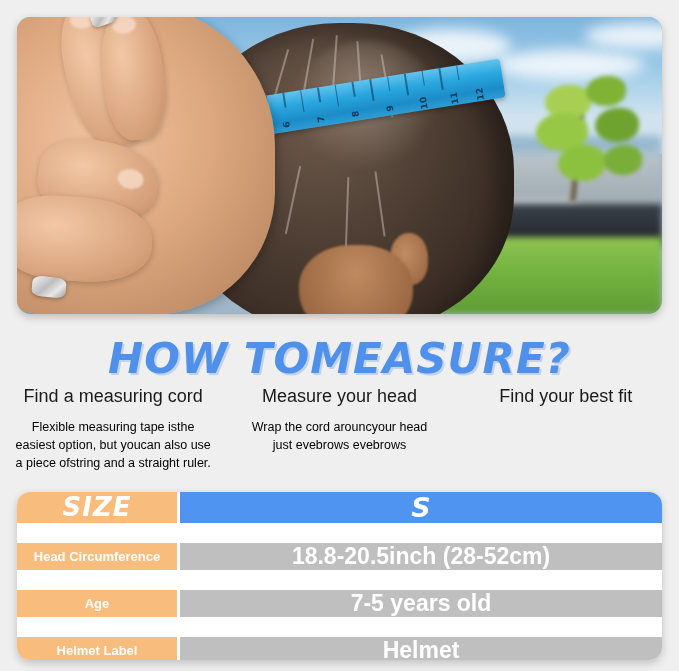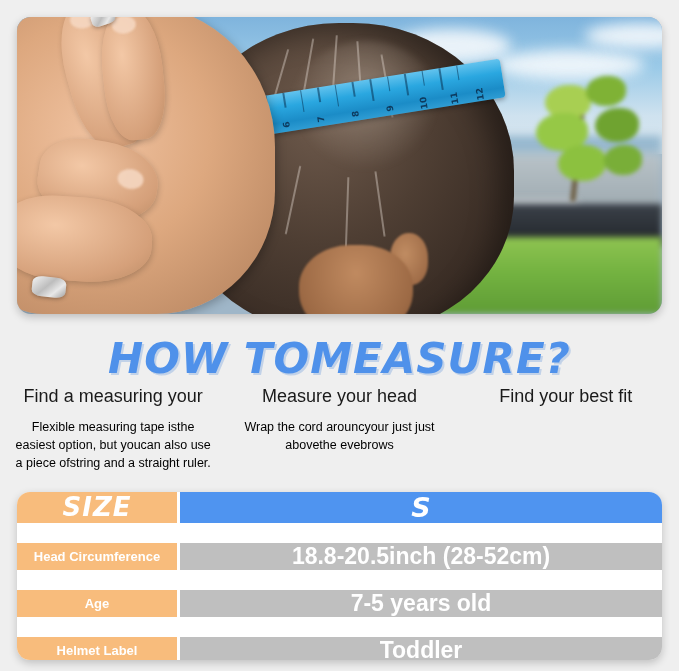--- a/index.html
+++ b/index.html
@@ -341,26 +341,26 @@
         <div class="ring ring1"></div>
         <div class="ring ring2"></div>
       </div>
     </div>
   </div>
 
   <div class="title">HOW TOMEASURE?</div>
 
   <div class="steps">
     <div class="step">
-      <div class="step-title">Find a measuring your</div>
+      <div class="step-title">Find a measuring cord</div>
       <div class="step-body">Flexible measuring tape isthe easiest option, but youcan also use a piece ofstring and a straight ruler.</div>
     </div>
     <div class="step">
       <div class="step-title">Measure your head</div>
-      <div class="step-body">Wrap the cord arouncyour just just abovethe evebrows</div>
+      <div class="step-body">Wrap the cord arouncyour head just evebrows evebrows</div>
     </div>
     <div class="step">
       <div class="step-title">Find your best fit</div>
     </div>
   </div>
 
   <div class="table">
     <div class="trow header">
       <div class="tcell-label">SIZE</div>
       <div class="tcell-value">S</div>
@@ -368,17 +368,17 @@
     <div class="trow">
       <div class="tcell-label">Head Circumference</div>
       <div class="tcell-value">18.8-20.5inch (28-52cm)</div>
     </div>
     <div class="trow">
       <div class="tcell-label">Age</div>
       <div class="tcell-value">7-5 years old</div>
     </div>
     <div class="trow">
       <div class="tcell-label">Helmet Label</div>
-      <div class="tcell-value">Toddler</div>
+      <div class="tcell-value">Helmet</div>
     </div>
   </div>
 
 </div>
 
 </body></html>

